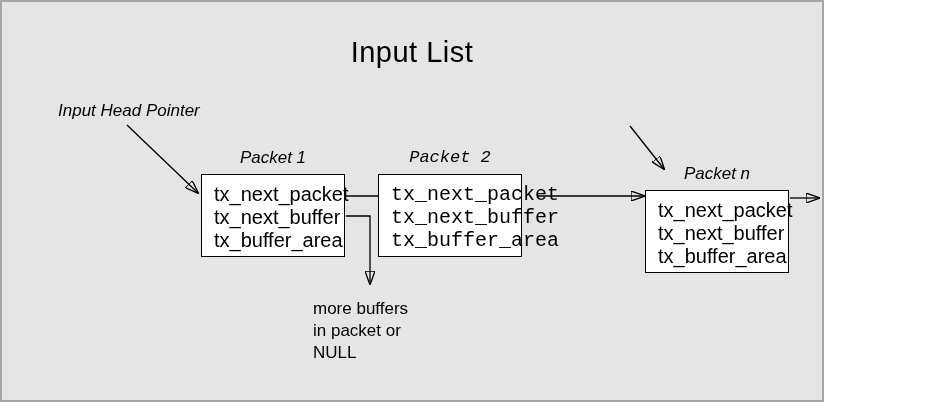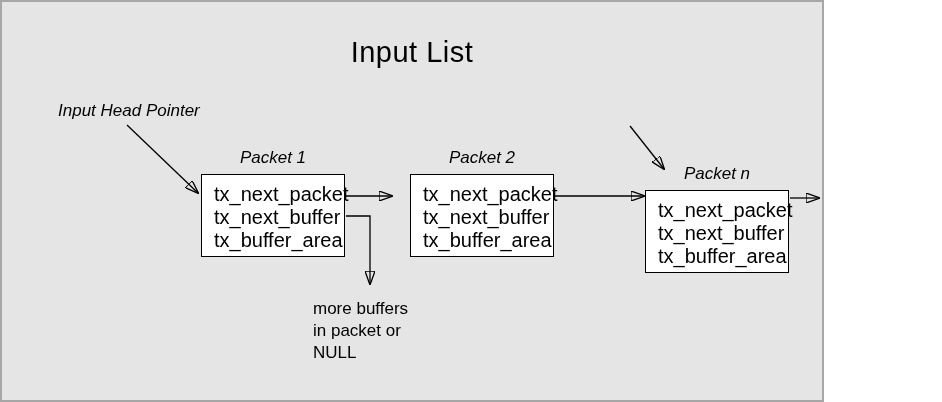--- a/index.html
+++ b/index.html
@@ -59,21 +59,21 @@
     flex-direction: column;
     justify-content: center;
     padding: 3px 0 0 12px;
   }
   .pkt-box .row {
     font-size: 20px;
     line-height: 23px;
     white-space: nowrap;
   }
   .p1 { left: 199px; }
-  .p2 { left: 408px; }
+  .p2 { left: 376px; font-family: Liberation Mono, monospace; }
   .pn { left: 643px; margin-top: 16px; }
   .wires {
     position: absolute;
     left: 0; top: 0;
     width: 942px;
     height: 402px;
   }
   .wires line, .wires path { stroke: #000000; stroke-width: 1.3; fill: none; }
 </style>
 </head>

